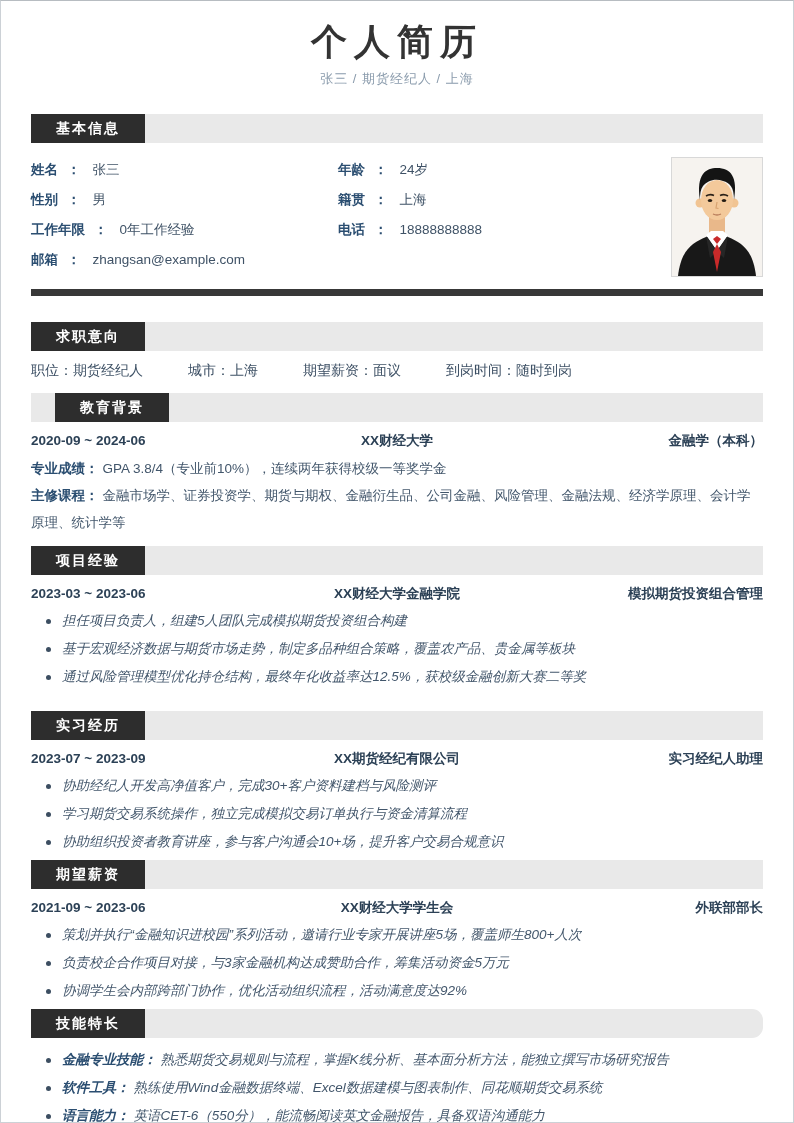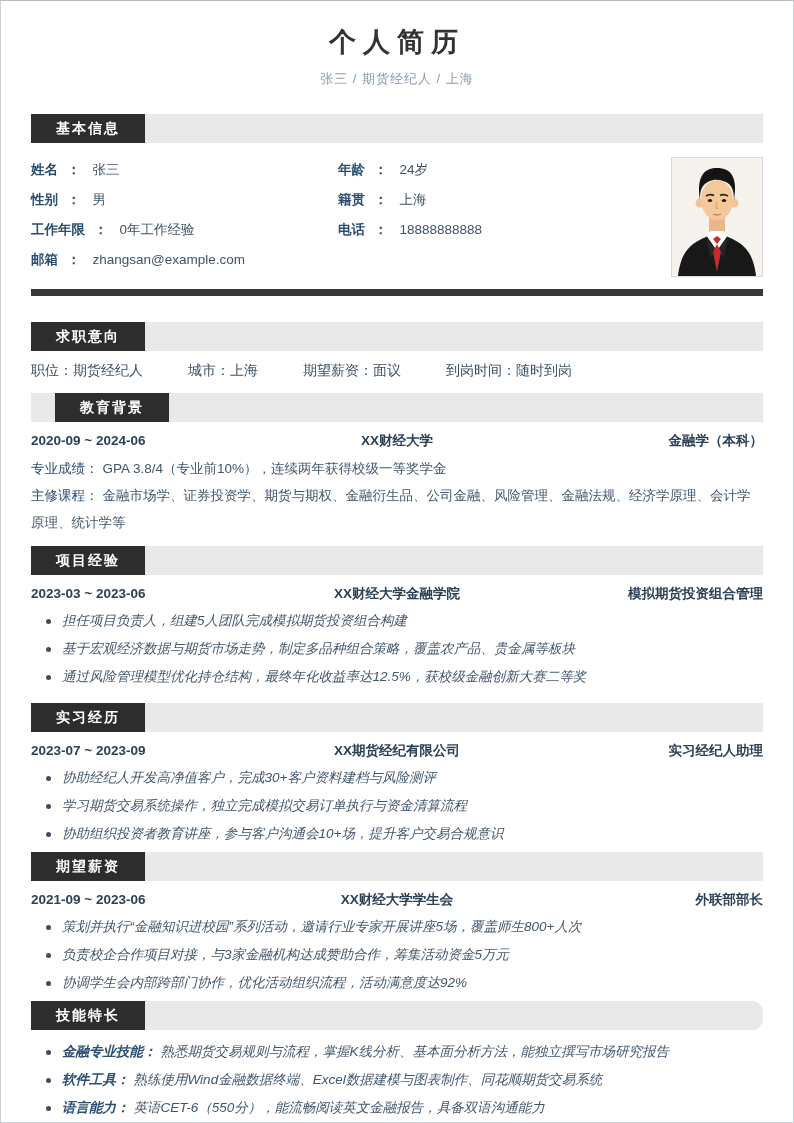--- a/index.html
+++ b/index.html
@@ -6,21 +6,21 @@
   html,body { background:#ffffff; }
   body { font-family:"Liberation Sans","DejaVu Sans",sans-serif; }
   .page {
     width:794px; height:1123px; background:#ffffff; position:relative;
     border:1px solid #ccd1d6; border-top-color:#b7bcc1;
     padding:0 30px; overflow:hidden;
   }
   
   .resume-header { padding-top:22px; text-align:center; }
   .resume-title {
-    font-size:27px; font-weight:bold; color:#333333;
+    font-size:36px; font-weight:bold; color:#333333;
     letter-spacing:7px; line-height:38px;
   }
   .resume-subtitle {
     margin-top:9px; font-size:13px; color:#8a9bac; letter-spacing:1px;
   }
   
   .sec-bar { height:29px; background:#e9e9e9; margin-top:26px; }
   .sec-badge {
     display:inline-block; height:29px; line-height:29px;
     background:#2d2d2d; color:#ffffff; font-size:14px; font-weight:bold;
@@ -49,21 +49,21 @@
     display:grid; grid-template-columns:1fr 1fr 1fr;
     margin-top:10px; height:18px; line-height:18px;
     font-size:13.5px; font-weight:bold; color:#2c4156;
   }
   .row3 .c-left { text-align:left; }
   .row3 .c-mid { text-align:center; }
   .row3 .c-right { text-align:right; }
   
   .details { margin-top:5px; }
   .detail-line { font-size:13.5px; line-height:27px; color:#42566b; }
-  .d-label, .d-colon { font-weight:normal; color:#2b4e71; }
+  .d-label, .d-colon { font-weight:bold; color:#2b4e71; }
   .d-colon { margin-right:4px; }
   
   .bullets { margin-top:8px;font-style:italic; }
   .bullet { display:flex; font-size:13.5px; line-height:20px; margin-bottom:8px; color:#42566b; }
   .dot {
     flex:none; width:5px; height:5px; border-radius:50%;
     background:#3c4e61; margin:8px 11px 0 15px;
   }
   .b-label, .b-colon { font-weight:bold; color:#2b4e71; }
   .b-colon { margin-right:4px; }
@@ -192,21 +192,21 @@
     <div class="bullet">
         <span class="dot"></span>
         <span>基于宏观经济数据与期货市场走势，制定多品种组合策略，覆盖农产品、贵金属等板块</span>
       </div>
     <div class="bullet">
         <span class="dot"></span>
         <span>通过风险管理模型优化持仓结构，最终年化收益率达12.5%，获校级金融创新大赛二等奖</span>
       </div>
   </div>
 
-  <div class="sec-bar" style="margin-top:16px;text-decoration:underline;">
+  <div class="sec-bar" style="margin-top:24px;text-decoration:underline;">
     <span class="sec-badge">实习经历</span>
   </div>
   <div class="row3">
     <span class="c-left">2023-07 ~ 2023-09</span>
     <span class="c-mid">XX期货经纪有限公司</span>
     <span class="c-right">实习经纪人助理</span>
   </div>
   <div class="bullets">
     <div class="bullet">
         <span class="dot"></span>

